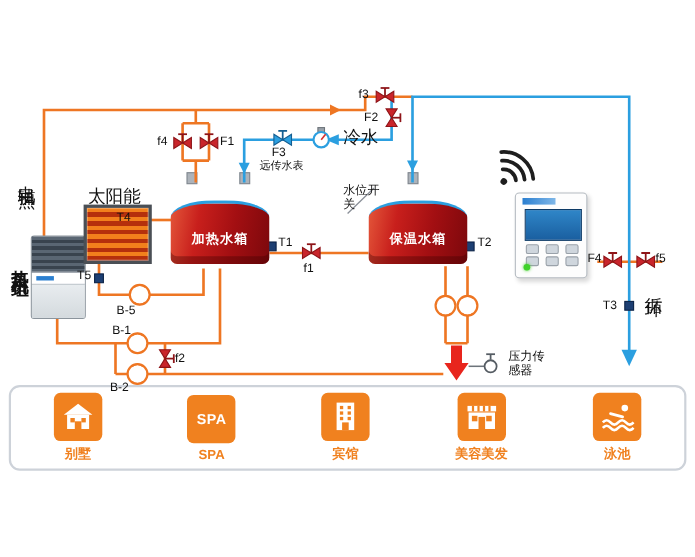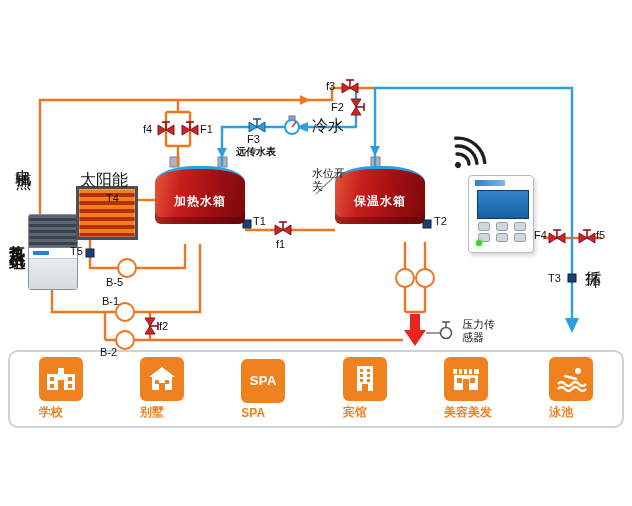--- a/index.html
+++ b/index.html
@@ -1,59 +1,59 @@
 <!DOCTYPE html>
 <html><head>
 <meta charset="utf-8">
 <style>
   html,body{margin:0;padding:0;background:#fff;}
   .stage{position:relative;width:632px;height:506px;background:#fff;overflow:hidden;
          font-family:"Liberation Sans",sans-serif;}
   .stage svg.pipes{position:absolute;left:0;top:0;z-index:1;}
   .comp{position:absolute;z-index:2;box-sizing:border-box;}
   .lbl{position:absolute;z-index:4;font-size:11px;color:#111;white-space:nowrap;line-height:1.2;}
-  .lbl-sm{font-size:10px;font-weight:bold;}
+  .lbl-sm{font-size:10px;}
   .lbl-md{font-size:16px;}
   .wrap{white-space:normal;}
   .vtext{writing-mode:vertical-rl;letter-spacing:3px;}
   
   .heatpump{left:28px;top:214px;width:50px;height:76px;border:1px solid #8b949c;border-radius:3px;
             background:#eceff1;}
   .hp-grille{height:32px;border-bottom:1px solid #78828c;
              background:repeating-linear-gradient(180deg,#5a6673 0 3px,#39434e 3px 6px);}
   .hp-band{height:10px;background:#fff;display:flex;align-items:center;}
   .hp-logo{width:16px;height:4px;margin-left:4px;background:#2b7fd0;}
   .hp-body{height:30px;background:linear-gradient(180deg,#e8ecef,#d4dade);
            border-top:1px solid #c2c9cf;}
   
   .solar{left:76px;top:186px;width:62px;height:54px;border:3px solid #4a4f55;
          background:repeating-linear-gradient(180deg,#f2801c 0 4px,#b5300c 4px 8px);
          box-shadow:inset 0 0 0 1px rgba(255,255,255,.25);}
   
   .tank{width:90px;height:58px;border-radius:40px 40px 6px 6px / 16px 16px 6px 6px;
         background:linear-gradient(100deg,#e4573a 0%,#c81f1c 28%,#a30f12 62%,#7c080c 100%);
         border-top:3px solid #2b9fe0;box-shadow:inset 0 -7px 0 rgba(60,0,0,.35);
-        display:flex;justify-content:center;}
+        display:flex;justify-content:center;margin-top:16px;}
   .tank1{left:155px;top:166px;}
   .tank2{left:335px;top:166px;}
   .tank-label{margin-top:24px;font-size:12px;font-weight:bold;color:#fff;letter-spacing:1px;}
   
   .controller{left:468px;top:175px;width:66px;height:78px;background:#fdfdfd;border:1px solid #b6bcc2;
               border-radius:4px;box-shadow:2px 3px 4px rgba(0,0,0,.15);}
   .ctl-logo{position:absolute;left:6px;top:4px;width:30px;height:6px;
             background:linear-gradient(90deg,#2b7fd0,#7fb7e8);}
   .ctl-screen{position:absolute;left:8px;top:14px;width:50px;height:27px;border:1px solid #0d3a66;
               background:linear-gradient(180deg,#2f86c8,#1a5fa0);}
   .ctl-btn{position:absolute;width:10px;height:7px;background:#cfd6dd;border:1px solid #9aa2aa;border-radius:2px;}
   .ctl-led{position:absolute;left:7px;top:64px;width:6px;height:6px;border-radius:50%;background:#3fd22a;
            box-shadow:0 0 3px #3fd22a;}
   
   .apps{position:absolute;z-index:2;left:8px;top:350px;width:612px;height:74px;border:2px solid #cdd2d9;
         border-radius:10px;display:flex;justify-content:space-around;align-items:center;background:#fff;}
-  .app{display:flex;flex-direction:column;align-items:flex-start;gap:3px;}
+  .app{display:flex;flex-direction:column;align-items:center;gap:3px;}
   .app-icon{width:44px;height:44px;background:#f0811f;border-radius:6px;display:flex;
             align-items:center;justify-content:center;}
   .app-label{font-size:12px;font-weight:bold;color:#f0811f;}
   .spa-text{color:#fff;font-weight:bold;font-size:13px;letter-spacing:.5px;}
 </style>
 </head>
 <body>
 
 <div class="stage">
 
@@ -212,34 +212,20 @@
   <div class="lbl" style="left:106px;top:276px;">B-5</div>
   <div class="lbl" style="left:102px;top:295px;">B-1</div>
   <div class="lbl" style="left:100px;top:346px;">B-2</div>
 
   <div class="lbl wrap" style="left:312px;top:167px;width:36px;">水位开关</div>
   <div class="lbl wrap" style="left:462px;top:318px;width:40px;">压力传感器</div>
   <div class="lbl lbl-md vtext" style="left:584px;top:258px;">循环</div>
 
   <div class="apps">
 
-    <div class="app">
-      <div class="app-icon">
-        <svg width="32" height="32" viewBox="0 0 32 32">
-          <rect x="13" y="5" width="6" height="6" fill="#fff"></rect>
-          <rect x="2" y="11" width="28" height="16" fill="#fff"></rect>
-          <rect x="5" y="14" width="4" height="4" fill="#f0811f"></rect>
-          <rect x="23" y="14" width="4" height="4" fill="#f0811f"></rect>
-          <rect x="5" y="21" width="4" height="4" fill="#f0811f"></rect>
-          <rect x="23" y="21" width="4" height="4" fill="#f0811f"></rect>
-          <rect x="13" y="17" width="6" height="10" fill="#f0811f"></rect>
-        </svg>
-      </div>
-      <div class="app-label">学校</div>
-    </div>
 
     <div class="app">
       <div class="app-icon">
         <svg width="32" height="32" viewBox="0 0 32 32">
           <polygon points="16,4 29,14 3,14" fill="#fff"></polygon>
           <rect x="6" y="14" width="20" height="13" fill="#fff"></rect>
           <rect x="9" y="17" width="4" height="4" fill="#f0811f"></rect>
           <rect x="19" y="17" width="4" height="4" fill="#f0811f"></rect>
           <rect x="13" y="20" width="6" height="7" fill="#f0811f"></rect>
         </svg>

